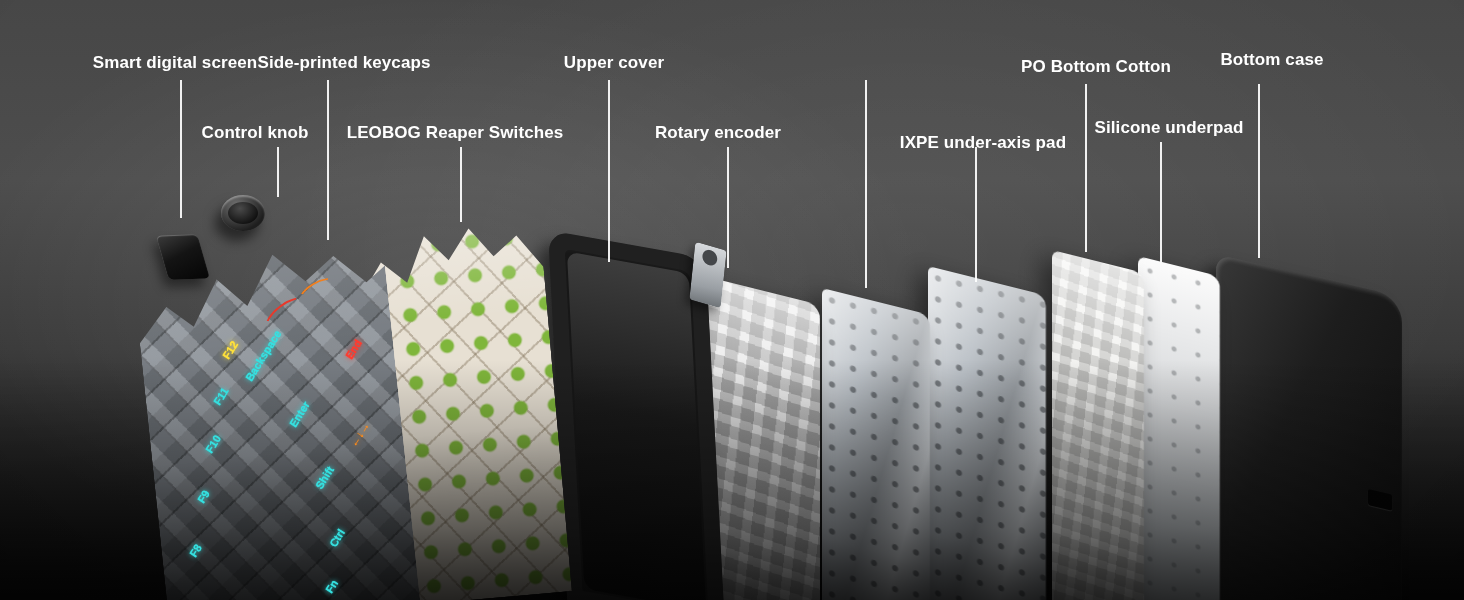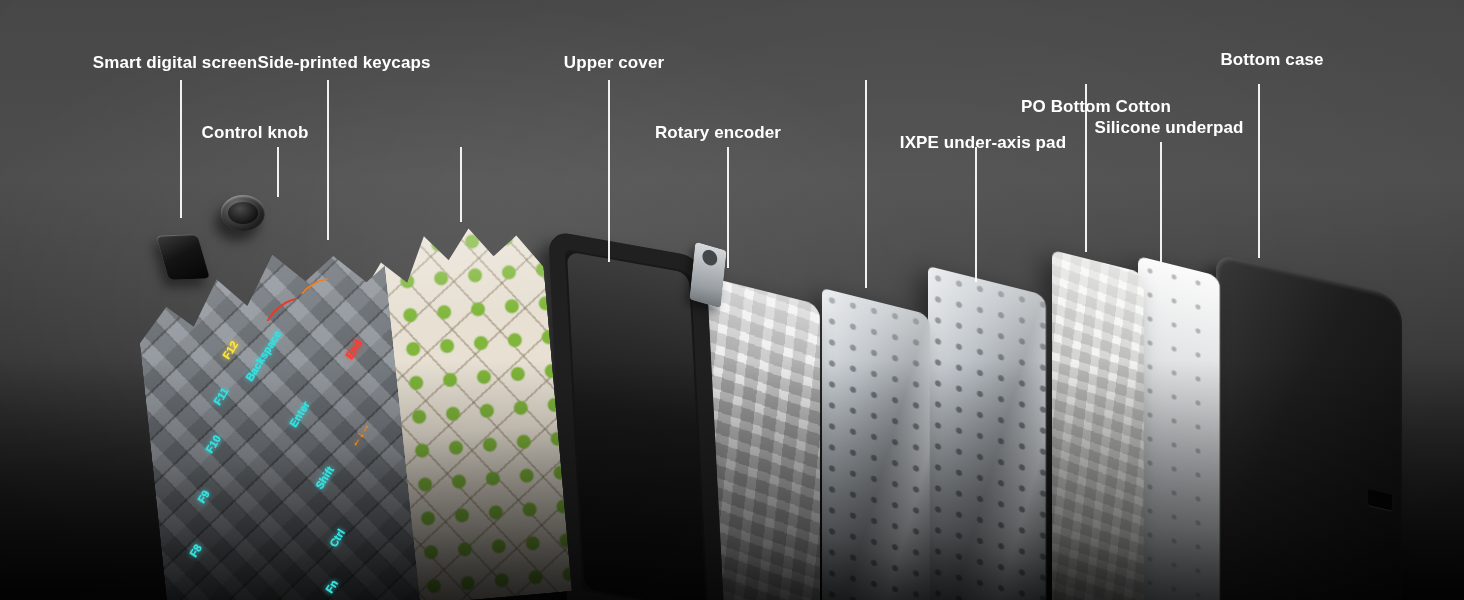--- a/index.html
+++ b/index.html
@@ -170,20 +170,21 @@
   <div class="pline" style="left:727px;top:147px;height:121px;"></div>
   <div class="pline" style="left:865px;top:80px;height:208px;"></div>
   <div class="pline" style="left:975px;top:147px;height:135px;"></div>
   <div class="pline" style="left:1085px;top:84px;height:168px;"></div>
   <div class="pline" style="left:1160px;top:142px;height:120px;"></div>
   <div class="pline" style="left:1258px;top:84px;height:174px;"></div>
 
   <div class="callout" style="left:167px;top:53px;margin-left:8px;">Smart digital screen</div>
   <div class="callout" style="left:255px;top:123px;">Control knob</div>
   <div class="callout" style="left:344px;top:53px;">Side-printed keycaps</div>
+  <div class="callout" style="left:455px;top:123px;">LEOBOG Reaper Switches</div>
   <div class="callout" style="left:614px;top:53px;text-align:right;">Upper cover</div>
   <div class="callout" style="left:718px;top:123px;">Rotary encoder</div>
   <div class="callout" style="left:983px;top:123px;margin-top:10px;">IXPE under-axis pad</div>
-  <div class="callout" style="left:1096px;top:57px;margin-top:40px;">PO Bottom Cotton</div>
+  <div class="callout" style="left:1096px;top:57px;">PO Bottom Cotton</div>
   <div class="callout" style="left:1169px;top:118px;">Silicone underpad</div>
   <div class="callout" style="left:1272px;top:50px;text-align:center;">Bottom case</div>
 
 </div>
 
 </body></html>

